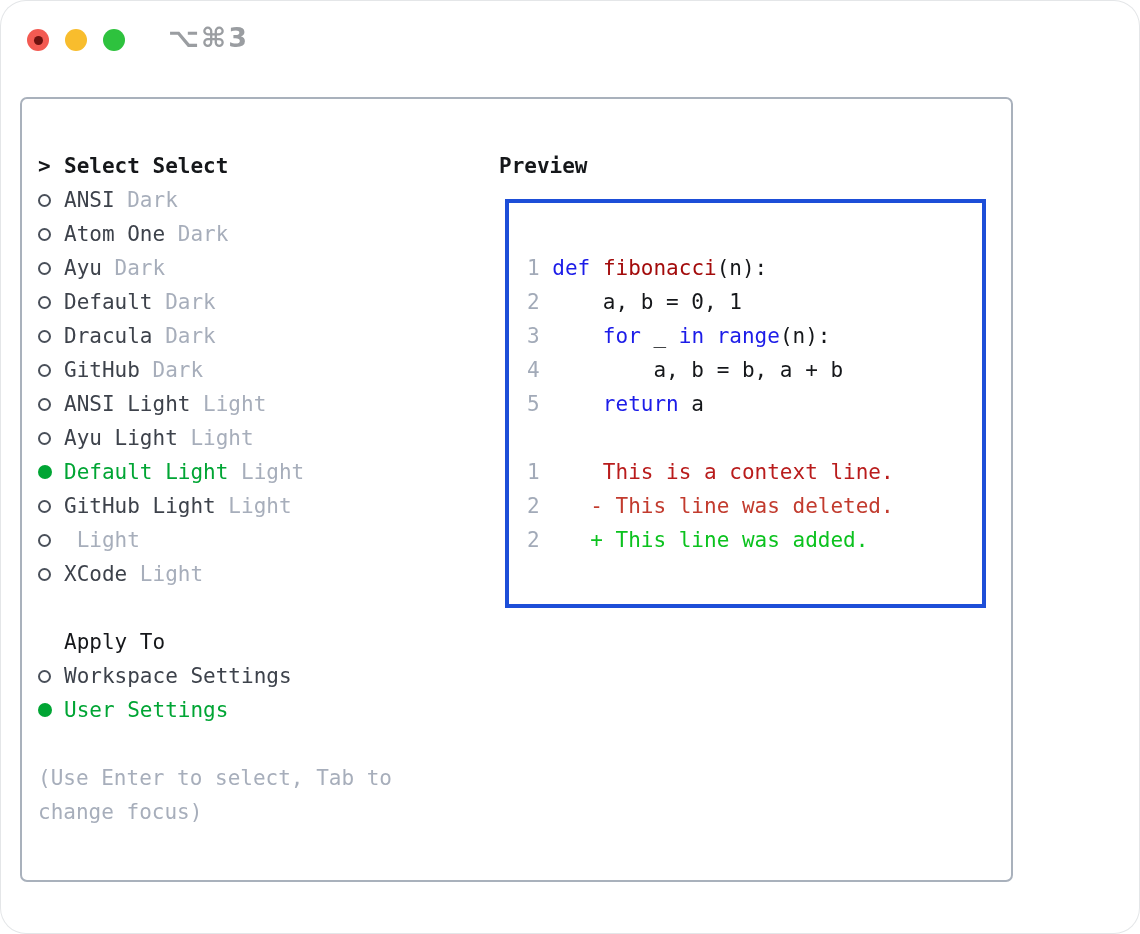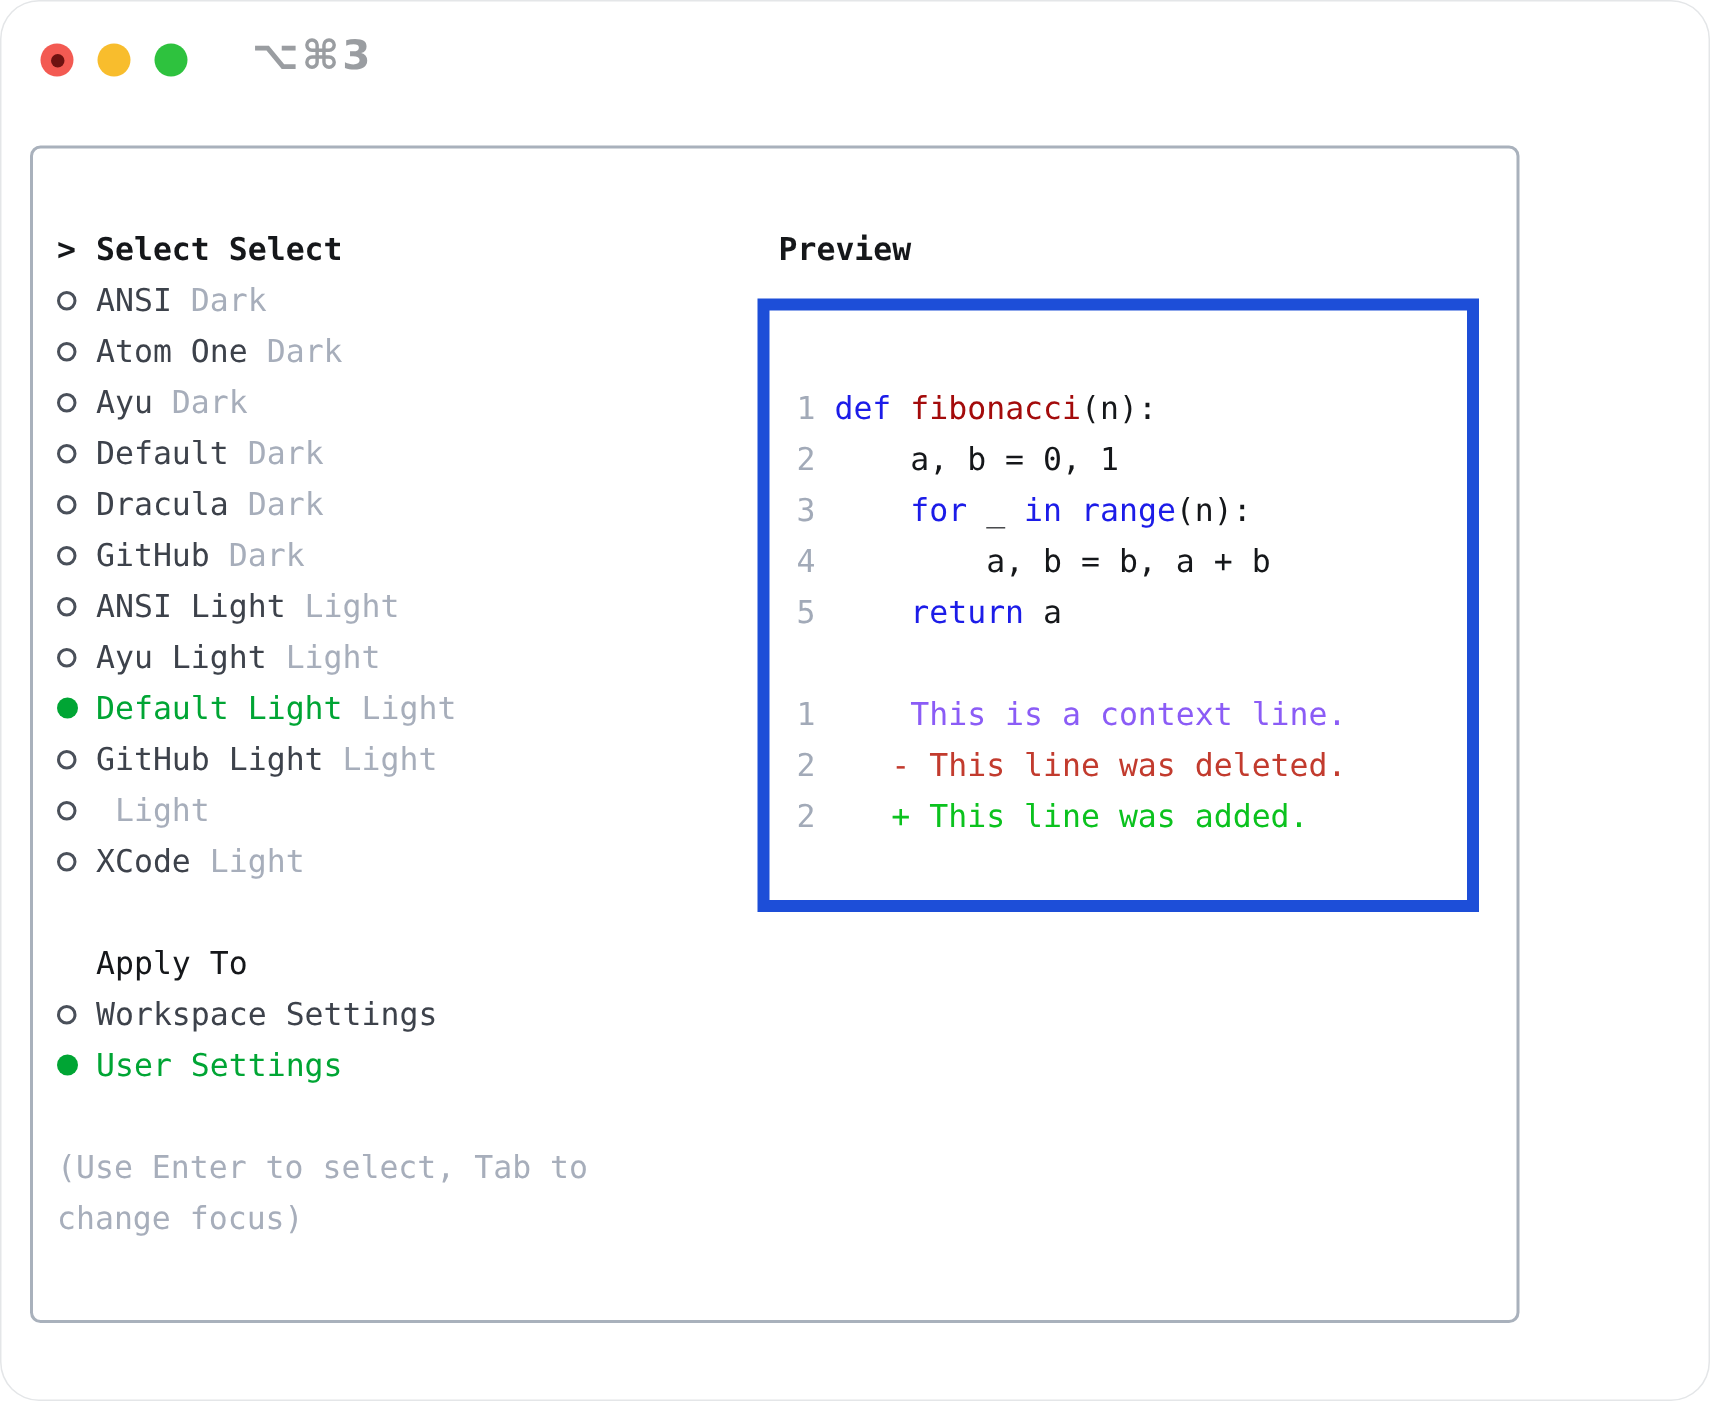--- a/index.html
+++ b/index.html
@@ -27,28 +27,28 @@
   .caret{color:#15171a;font-weight:bold;}
   .radio{width:13px;height:13px;border:2px solid #4a505a;border-radius:50%;box-sizing:border-box;}
   .radio.sel{width:14px;height:14px;border:none;background:#00a534;}
   .nm{white-space:pre;}
   .selnm{color:#00a534;}
   .var{color:#a7aebb;white-space:pre;}
   .spacer{height:34px;}
   .hint{max-width:396px;color:#a7aebb;white-space:normal;}
 
   
-  .preview-title{position:absolute;left:519px;top:149px;height:34px;line-height:34px;font-size:21px;font-weight:bold;color:#15171a;}
-  .pbox{position:absolute;left:505px;top:199px;width:481px;height:409px;border:8px solid #1d4ed8;box-sizing:border-box;padding:48px 0 0 18px;font-size:21px;line-height:34px;white-space:pre;overflow:hidden;}
+  .preview-title{position:absolute;left:499px;top:149px;height:34px;line-height:34px;font-size:21px;font-weight:bold;color:#15171a;}
+  .pbox{position:absolute;left:505px;top:199px;width:481px;height:409px;border:4px solid #1d4ed8;box-sizing:border-box;padding:48px 0 0 18px;font-size:21px;line-height:34px;white-space:pre;overflow:hidden;}
   .pline{height:34px;}
   .lnum{color:#a2aab8;display:inline-block;width:2ch;}
   .kw{color:#1c1ce8;}
   .fn{color:#a30b0b;}
   .plain{color:#15171a;}
-  .ctx{color:#8b5cf6;}
+  .ctx{color:#b91c1c;}
   .del{color:#c23b2e;}
   .add{color:#0bc21e;}
 </style>
 </head>
 <body>
 
 <div class="window">
 
   <div class="traffic">
     <span class="tl tl-red">

